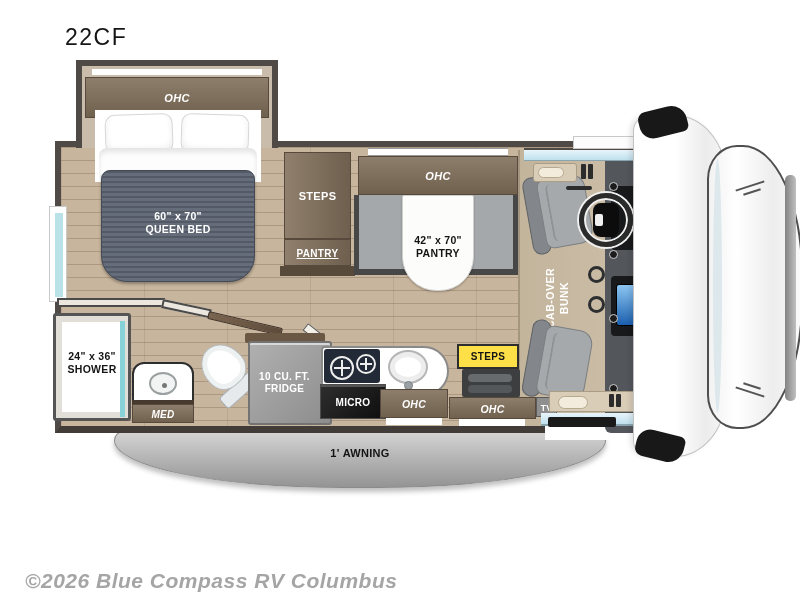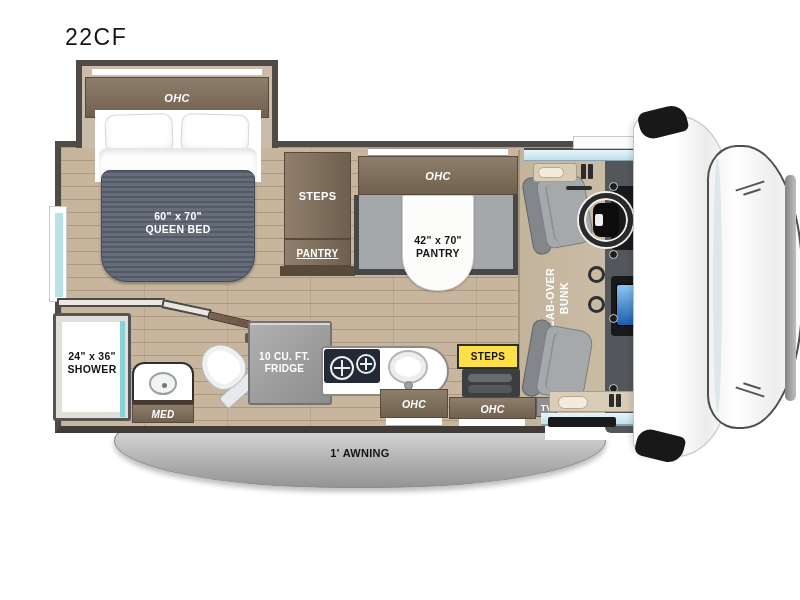--- a/index.html
+++ b/index.html
@@ -99,32 +99,36 @@
   <div class="abs cabinet" style="left:111px;top:404px;width:62px;height:19px;">
     <div class="lbl" style="line-height:19px;font-size:10px;">MED</div>
   </div>
   <div class="abs" style="left:174px;top:342px;width:66px;height:66px;transform:rotate(-42deg);">
     <div class="abs" style="left:10px;top:44px;width:48px;height:15px;background:#e7eaec;border:1px solid #a9b0b4;border-radius:4px;"></div>
     <div class="abs" style="left:14px;top:0;width:42px;height:46px;background:#fff;border:1.5px solid #b4babd;
                 border-radius:50% 50% 42% 42% / 55% 55% 40% 40%;box-shadow:inset 0 0 0 5px #eef1f2;"></div>
   </div>
 
   <div class="abs" style="left:224px;top:333px;width:80px;height:10px;background:#6b5844;border-radius:2px;"></div>
-  <div class="abs" style="left:227px;top:321px;width:84px;height:84px;border:2px solid #737373;border-radius:3px;
+  <div class="abs" style="left:227px;top:341px;width:84px;height:84px;border:2px solid #737373;border-radius:3px;
               background:linear-gradient(135deg,#b0b0b0,#8d8d8d);box-shadow:inset 0 2px 0 #d8d8d8;">
     <div class="abs lbl" style="left:0;top:28px;width:69px;font-size:10px;line-height:12px;">
       <div>10 CU. FT.</div>
       <div>FRIDGE</div>
     </div>
   </div>
   <div class="abs" style="left:300px;top:346px;width:128px;height:50px;background:#fff;border:2px solid #8a8a8a;
               border-radius:4px 26px 26px 4px;"></div>
   <div class="abs" style="left:303px;top:349px;width:56px;height:34px;background:#222a38;border-radius:3px;">
     <div class="burner" style="left:6px;top:7px;width:20px;height:20px;"></div>
     <div class="burner" style="left:32px;top:5px;width:16px;height:16px;"></div>
+  </div>
+  <div class="abs" style="left:299px;top:384px;width:66px;height:35px;border:1px solid #4c4c4c;
+              background:linear-gradient(135deg,#2e2e2e,#0e0e0e);box-shadow:inset 0 2px 0 #555;">
+    <div class="lbl" style="line-height:35px;font-size:10px;">MICRO</div>
   </div>
   <div class="abs" style="left:367px;top:350px;width:40px;height:34px;background:#fff;border:2px solid #b5b5b5;border-radius:50%;
               box-shadow:inset 0 0 0 5px #ededed;"></div>
   <div class="abs" style="left:383px;top:381px;width:9px;height:9px;background:#9aa0a4;border-radius:50%;border:1px solid #7b8084;"></div>
   <div class="abs cabinet" style="left:359px;top:389px;width:68px;height:29px;">
     <div class="lbl" style="line-height:29px;font-size:10.5px;">OHC</div>
   </div>
   <div class="abs" style="left:365px;top:418px;width:56px;height:7px;background:#fff;"></div>
 
   <div class="abs" style="left:436px;top:344px;width:62px;height:25px;background:#fde047;border:2px solid #2e2e2e;">
@@ -231,14 +235,15 @@
     <div class="abs" style="left:26px;top:38px;width:30px;height:2px;background:#555;transform:rotate(-18deg);"></div>
     <div class="abs" style="left:34px;top:44px;width:18px;height:2px;background:#555;transform:rotate(-18deg);"></div>
     <div class="abs" style="left:26px;top:244px;width:30px;height:2px;background:#555;transform:rotate(18deg);"></div>
     <div class="abs" style="left:34px;top:238px;width:18px;height:2px;background:#555;transform:rotate(18deg);"></div>
   </div>
   <div class="abs" style="left:618px;top:108px;width:48px;height:28px;background:#181818;
               border-radius:8px 16px 6px 14px;transform:rotate(-14deg);"></div>
   <div class="abs" style="left:615px;top:432px;width:48px;height:28px;background:#181818;
               border-radius:14px 6px 16px 8px;transform:rotate(14deg);"></div>
 
+  <div class="abs" style="left:4px;top:569px;font-size:21px;font-weight:bold;font-style:italic;color:#a5a5a5;letter-spacing:.5px;">©2026 Blue Compass RV Columbus</div>
 
 </div>
 
 </body></html>

